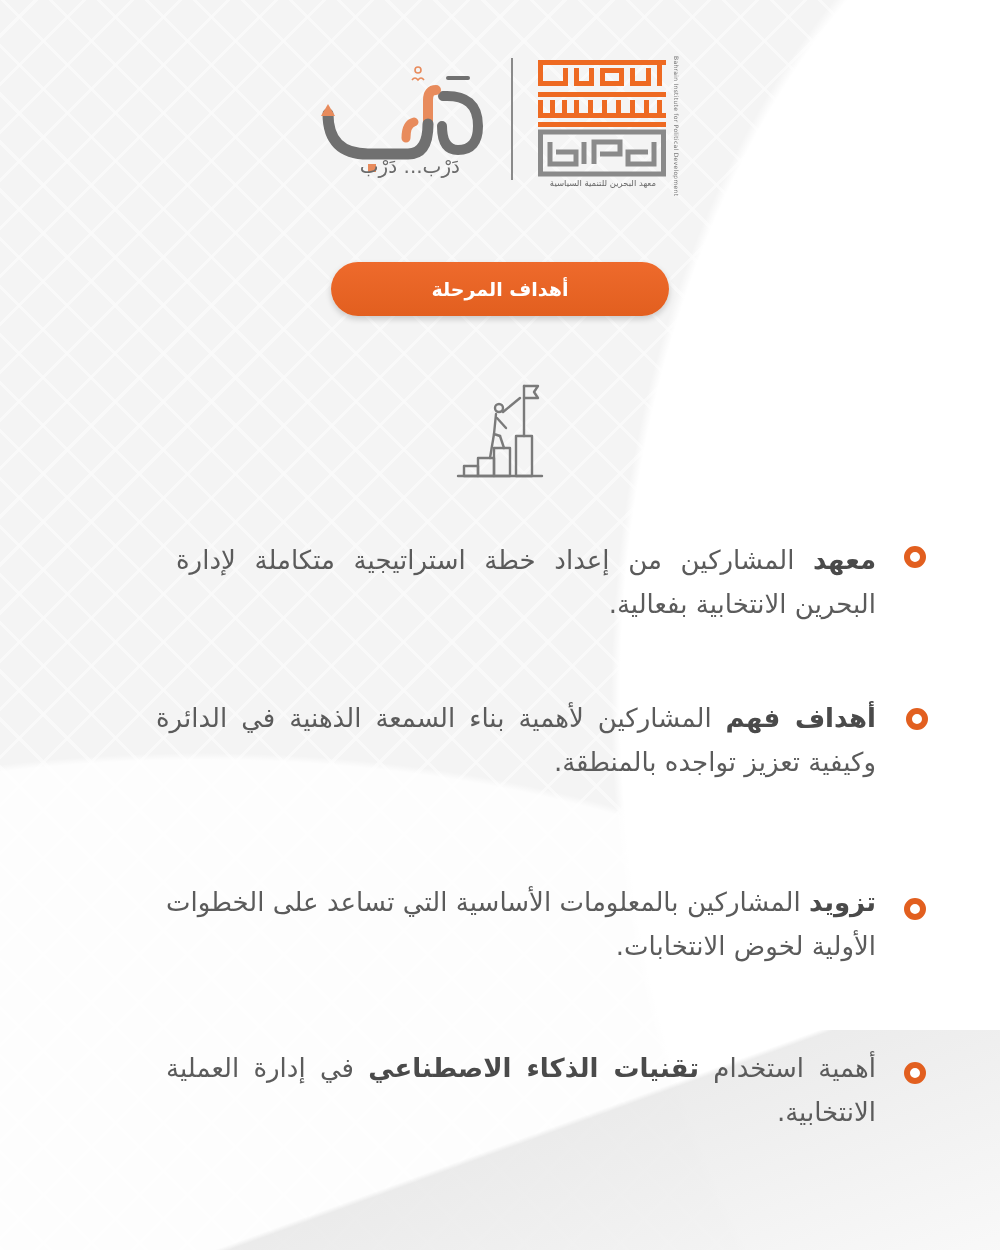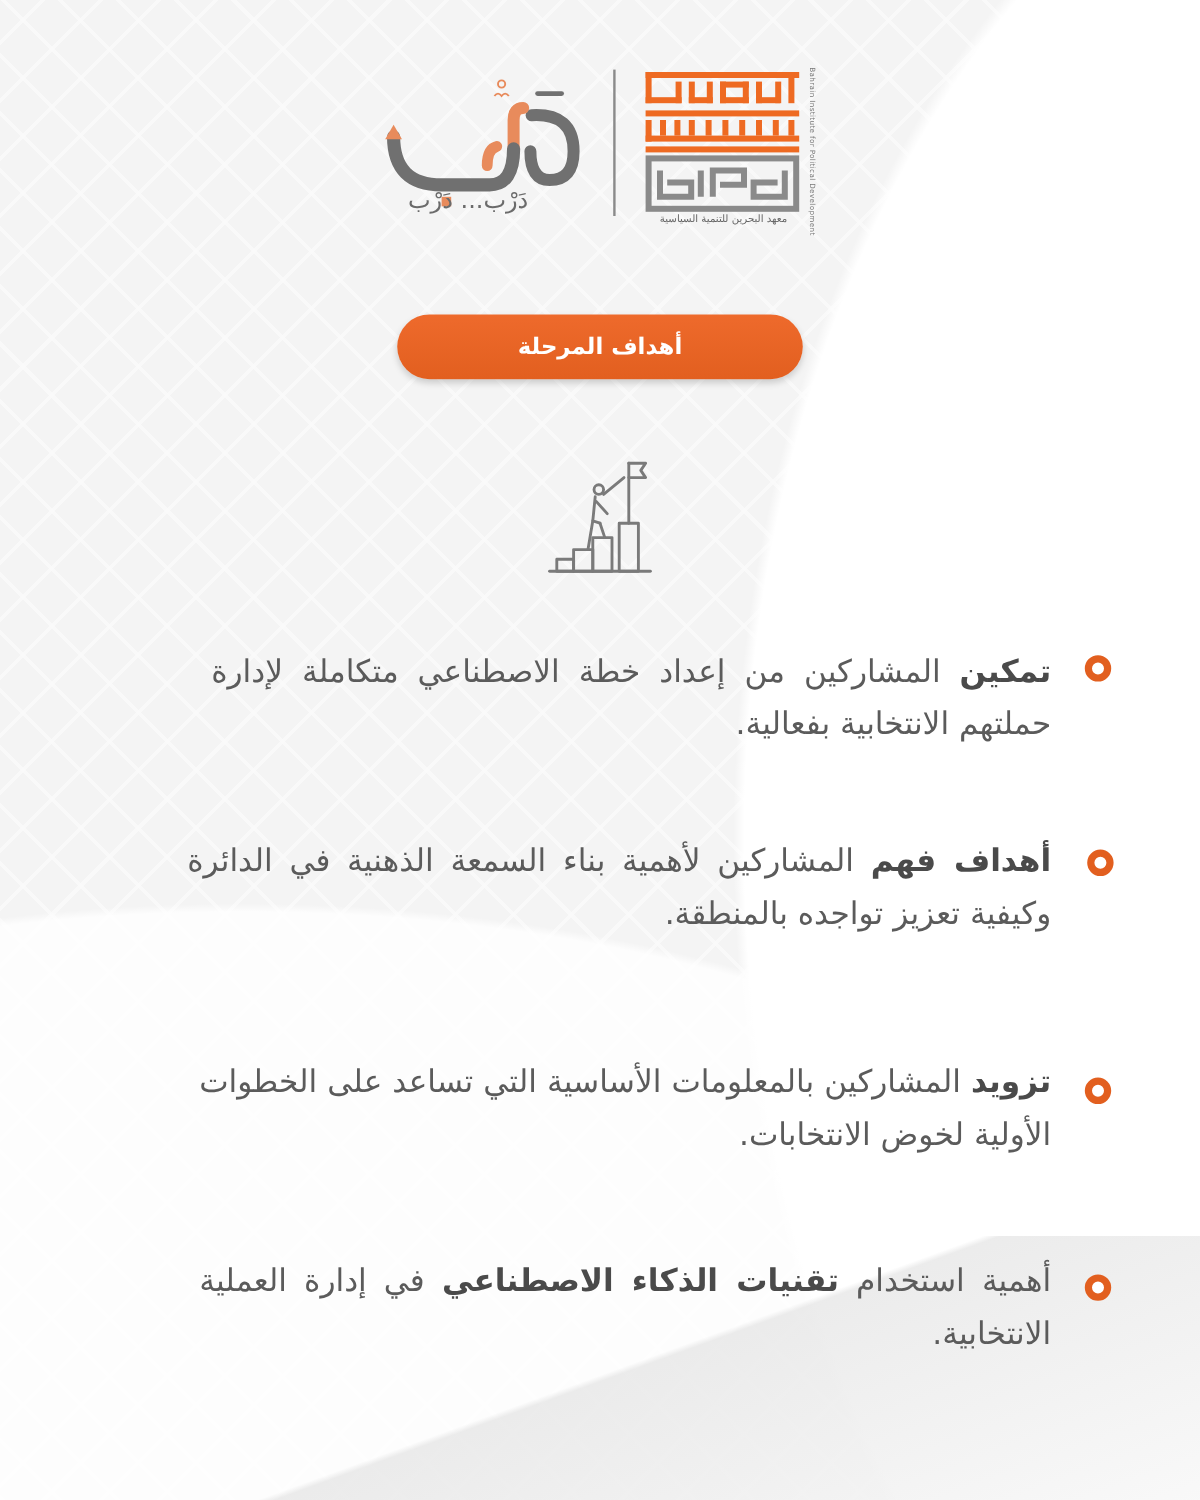--- a/index.html
+++ b/index.html
@@ -29,21 +29,21 @@
       background: linear-gradient(160deg, transparent 45%, rgba(220,220,220,0.55) 46%, rgba(235,235,235,0.3) 100%);
     }
 
     
     .logos {
       position: absolute; top: 54px; left: 0; width: 1000px; height: 140px;
     }
     .darb-logo { position: absolute; left: 318px; top: 10px; width: 170px; height: 120px; }
     .darb-tagline {
       position: absolute; left: 340px; top: 100px; width: 120px;
-      font-size: 20px; color: #6b6b6b; text-align: left;
+      font-size: 20px; color: #6b6b6b; text-align: right;
       font-family: "DejaVu Sans", sans-serif;
     }
     .logo-divider {
       position: absolute; left: 511px; top: 4px; width: 2px; height: 122px; background: #8a8a8a;
     }
     .bipd-logo { position: absolute; left: 536px; top: 4px; width: 150px; height: 140px; }
     .bipd-ar {
       position: absolute; left: 536px; top: 124px; width: 120px;
       font-size: 8.5px; color: #666; white-space: nowrap;
     }
@@ -184,21 +184,21 @@
   <path d="M49 32 L66 18"></path>
   <path d="M42 34 L40 54 L46 56"></path>
   <path d="M40 54 L36 78"></path>
   <path d="M46 56 L50 68"></path>
   <path d="M43 38 L52 48"></path>
 </svg>
 
 <section class="bullets">
   <div class="bullet b1">
     <span class="bullet-dot"></span>
-    <p class="bullet-text"><b>تمكين</b><span> المشاركين من إعداد خطة الاصطناعي متكاملة لإدارة حملتهم الانتخابية بفعالية.</span></p>
+    <p class="bullet-text"><b>معهد</b><span> المشاركين من إعداد خطة استراتيجية متكاملة لإدارة البحرين الانتخابية بفعالية.</span></p>
   </div>
 
   <div class="bullet b2">
     <span class="bullet-dot"></span>
     <p class="bullet-text"><b>أهداف فهم</b><span> المشاركين لأهمية بناء السمعة الذهنية في الدائرة وكيفية تعزيز تواجده بالمنطقة.</span></p>
   </div>
 
   <div class="bullet b3">
     <span class="bullet-dot"></span>
     <p class="bullet-text"><b>تزويد</b><span> المشاركين بالمعلومات الأساسية التي تساعد على الخطوات الأولية لخوض الانتخابات.</span></p>

